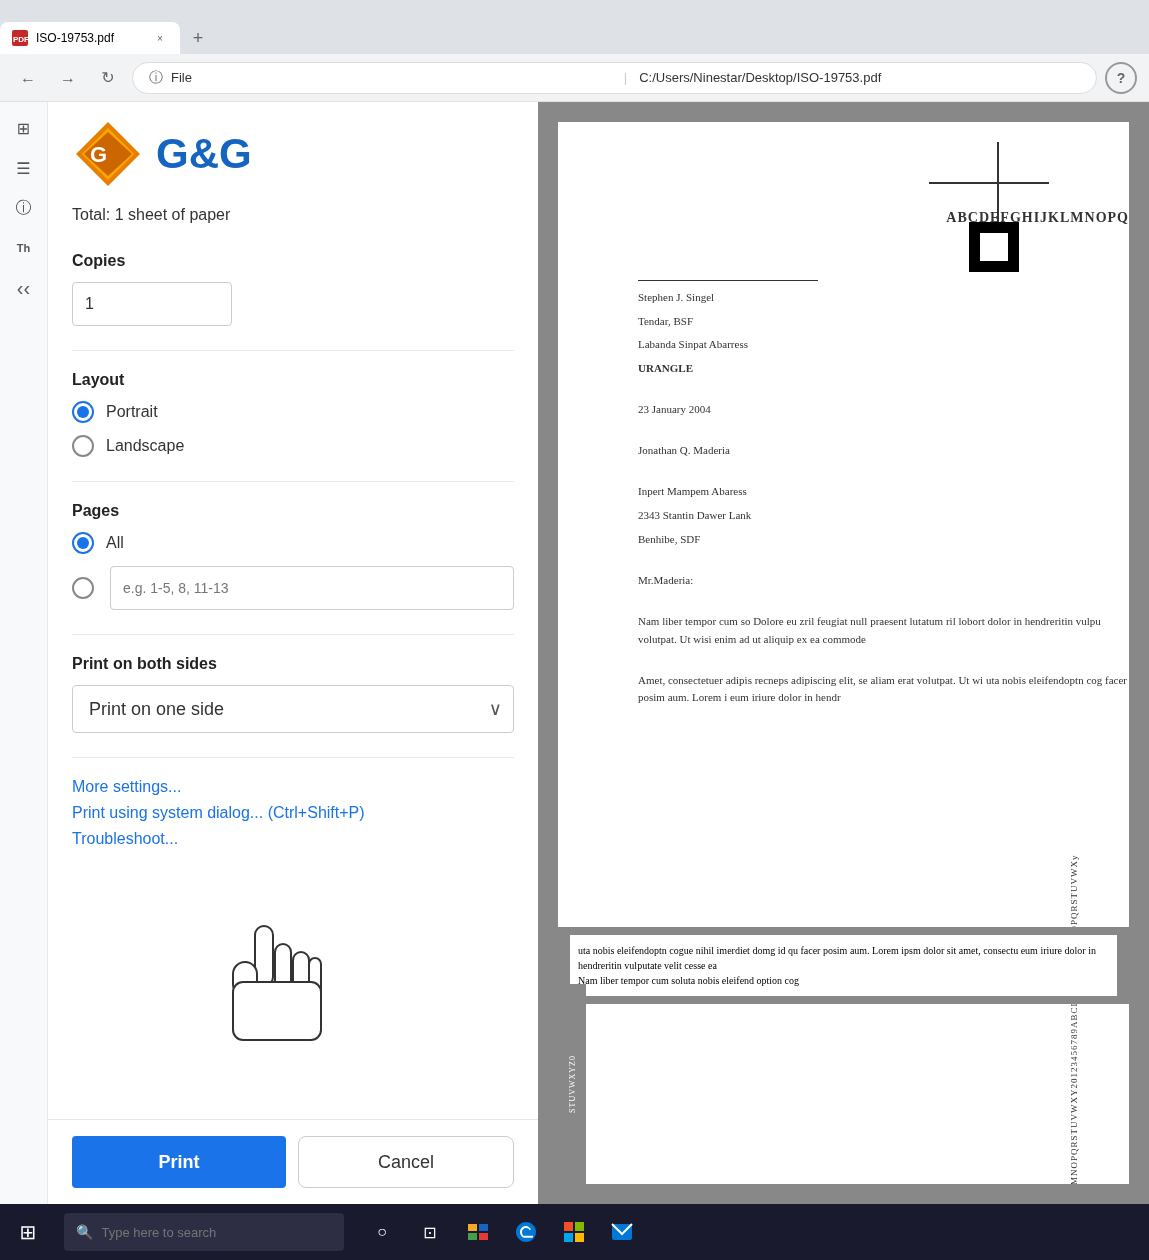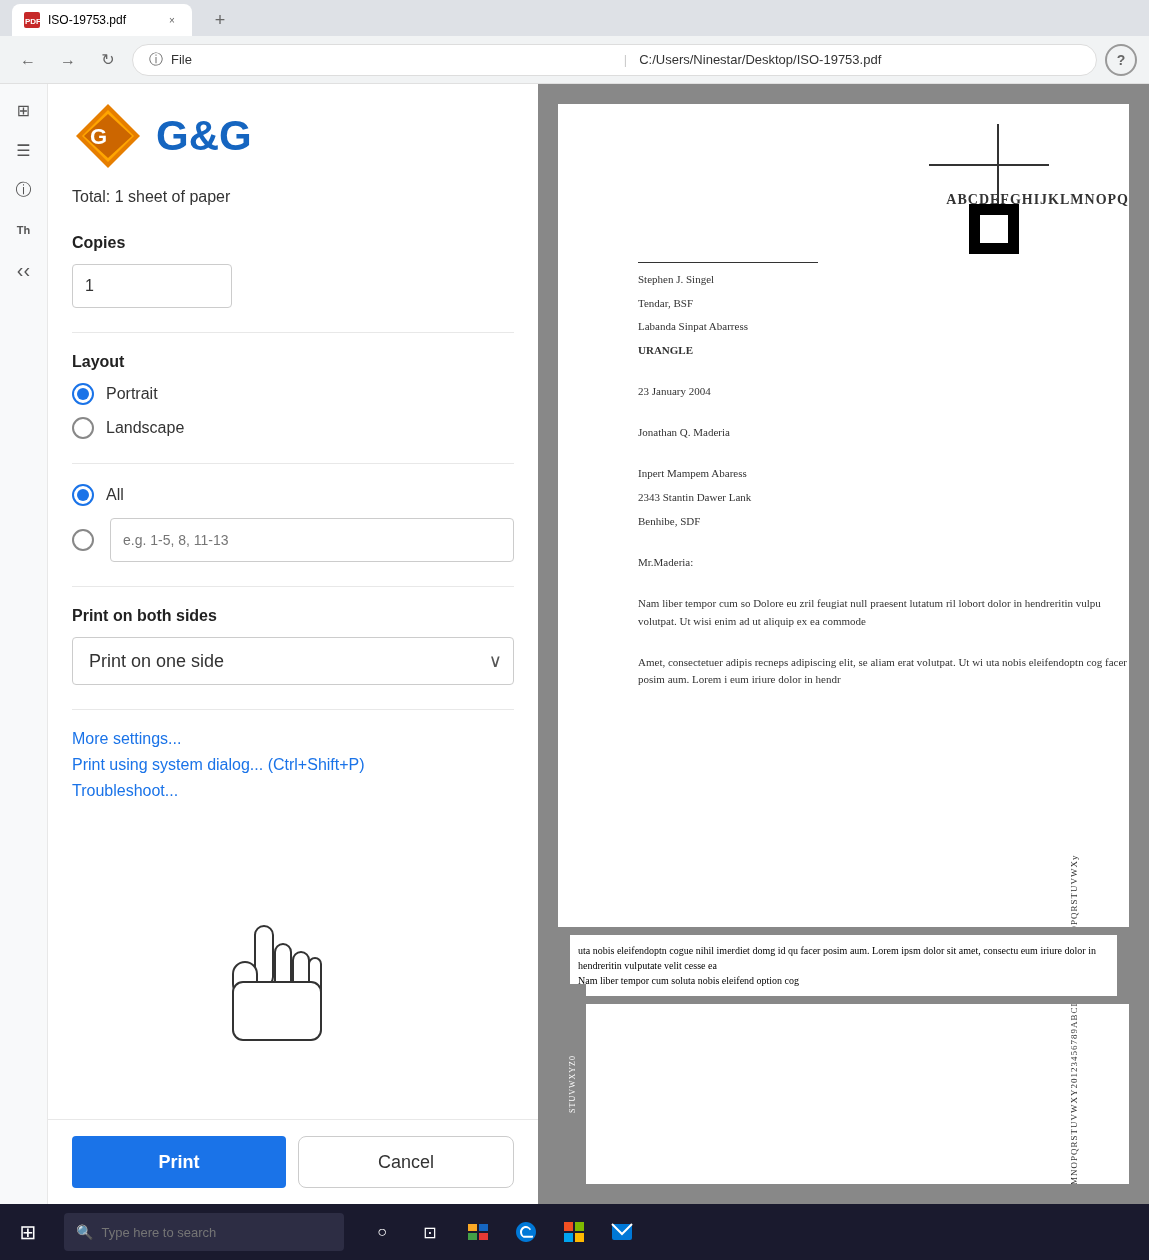--- a/index.html
+++ b/index.html
@@ -77,26 +77,26 @@
       left: 0;
       width: 100%;
       height: calc(100% - 56px);
       background: #ffffff;
       display: flex;
       flex-direction: column;
     }
 
     
     .tab-bar {
-      height: 36px;
+      height: 54px;
       background: #dee1e6;
       display: flex;
       align-items: flex-end;
-      padding-left: 12px;
-      gap: 12px;
+      padding-left: 0;
+      gap: 2px;
       flex-shrink: 0;
     }
     .tab-item {
       display: flex;
       align-items: center;
       background: #ffffff;
       border-radius: 8px 8px 0 0;
       padding: 0 12px;
       height: 32px;
       font-size: 13px;
@@ -646,20 +646,21 @@
             <div class="radio-item">
               <div class="radio-circle unselected"></div>
               <span class="radio-label">Landscape</span>
             </div>
           </div>
         </div>
 
         <div class="divider"></div>
 
         <div class="form-section">
+          <span class="form-label">Pages</span>
           <div class="radio-group">
             <div class="radio-item">
               <div class="radio-circle selected"></div>
               <span class="radio-label">All</span>
             </div>
             <div class="pages-custom">
               <div class="radio-circle unselected"></div>
               <input class="pages-custom-input" type="text" placeholder="e.g. 1-5, 8, 11-13" style="">
             </div>
           </div>

